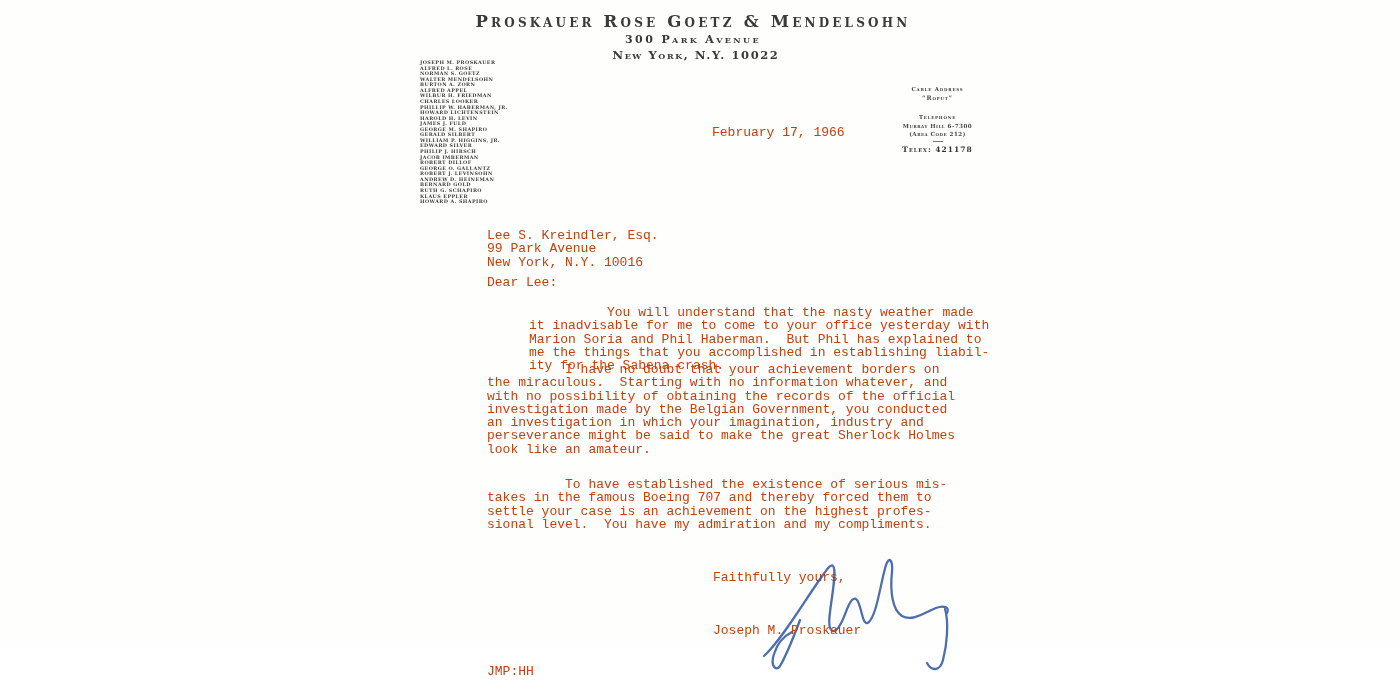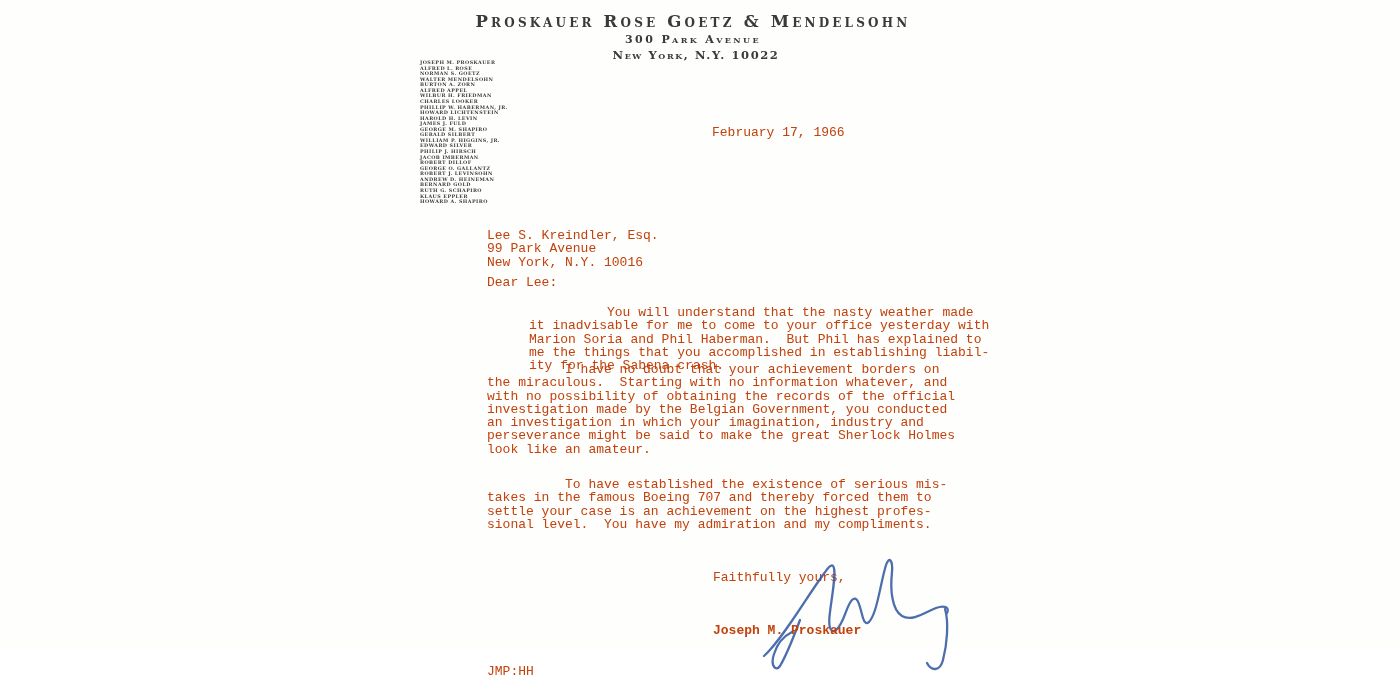--- a/index.html
+++ b/index.html
@@ -61,21 +61,21 @@
     color: #c2410c;
     white-space: pre;
   }
   .date      { left: 712px; top: 126px; }
   .recipient { left: 487px; top: 229px; }
   .salutation{ left: 487px; top: 276px; }
   .para1     { left: 513px; top: 306px; margin-left: 16px; }
   .para2     { left: 487px; top: 363px; }
   .para3     { left: 487px; top: 478px; }
   .valediction { left: 713px; top: 571px; text-align: right; }
-  .signer    { left: 713px; top: 624px; font-weight: bold; }
+  .signer    { left: 713px; top: 624px; }
   .reference { left: 487px; top: 665px; }
 
   
   .signature {
     position: absolute; left: 740px; top: 550px;
     width: 230px; height: 128px;
     pointer-events: none;
   }
 </style>
 </head>
@@ -109,20 +109,30 @@
 JACOB IMBERMAN
 ROBERT DILLOF
 GEORGE O. GALLANTZ
 ROBERT J. LEVINSOHN
 ANDREW D. HEINEMAN
 BERNARD GOLD
 RUTH G. SCHAPIRO
 KLAUS EPPLER
 HOWARD A. SHAPIRO</div>
 
+  <div class="contact">
+    <div class="c-label">Cable Address</div>
+    <div class="c-value">“Roput”</div>
+    <div class="c-gap"></div>
+    <div class="c-label">Telephone</div>
+    <div class="c-line2">Murray Hill 6-7300</div>
+    <div class="c-line2">(Area Code 212)</div>
+    <div class="c-rule"></div>
+    <div class="c-telex">Telex: 421178</div>
+  </div>
 
   <div class="tw date">February 17, 1966</div>
 
   <div class="tw recipient">Lee S. Kreindler, Esq.
 99 Park Avenue
 New York, N.Y. 10016</div>
 
   <div class="tw salutation">Dear Lee:</div>
 
   <div class="tw para1">          You will understand that the nasty weather made

